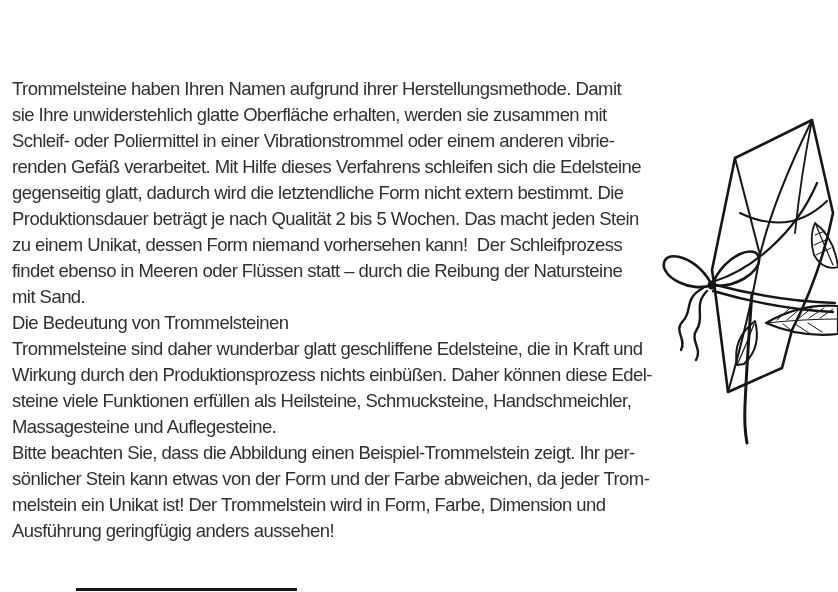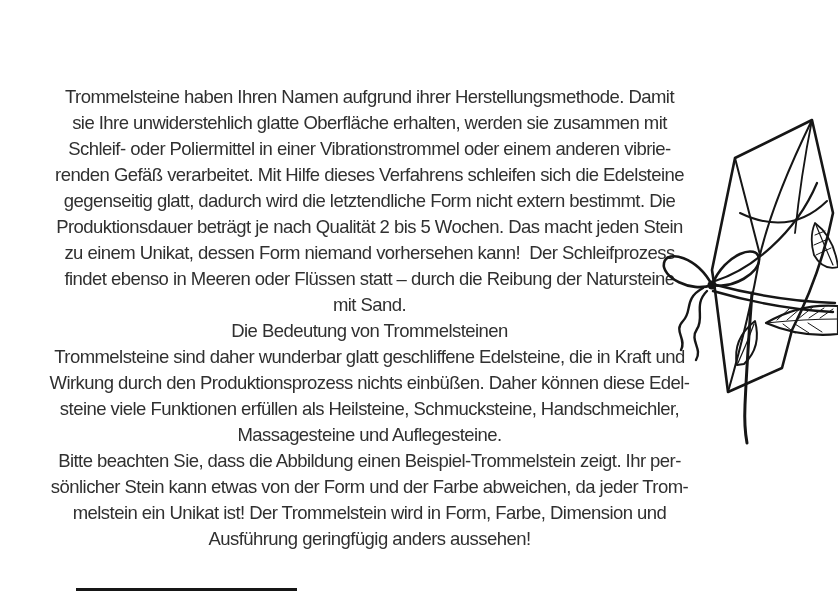--- a/index.html
+++ b/index.html
@@ -10,28 +10,27 @@
   *{margin:0;padding:0;box-sizing:border-box;}
   html,body{width:838px;height:592px;overflow:hidden;background:var(--bg);}
   .page{
     position:relative;
     width:838px;height:592px;
     background:var(--bg);
     font-family:"Liberation Sans","DejaVu Sans",sans-serif;
   }
   .article{
     position:absolute;
-    left:12px;top:84px;
+    left:12px;top:76px;
     width:715px;
     font-size:18.5px;
     line-height:26px;
     letter-spacing:-0.55px;
     color:var(--text);
     white-space:pre-wrap;
-    text-align:center;
   }
   .illustration{
     position:absolute;
     left:655px;top:105px;
     width:183px;height:345px;
   }
   .illustration path{fill:none;stroke:var(--ink);stroke-linecap:round;stroke-linejoin:round;}
   .bottom-rule{
     position:absolute;
     left:76px;top:588px;

